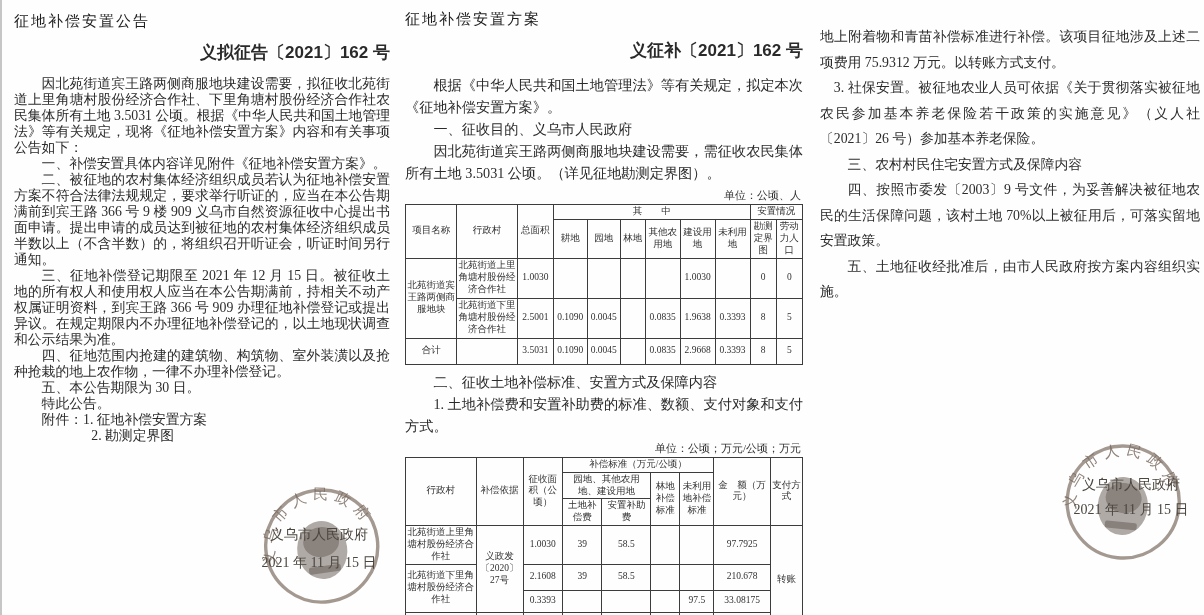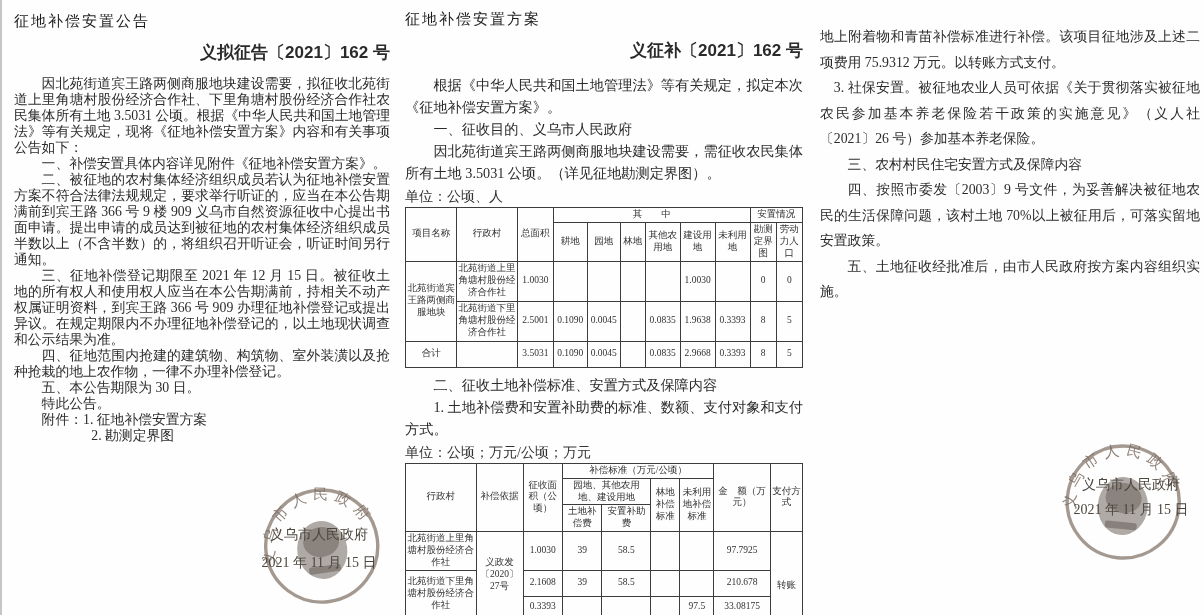--- a/index.html
+++ b/index.html
@@ -27,21 +27,21 @@
     margin:10px 0 12px 0;color:#2a2a2a;
   }
   .col-notice p{margin:0;font-size:13.8px;line-height:16px;text-align:justify;}
   .col-plan  p{margin:0;font-size:14.2px;line-height:22px;text-align:justify;}
   .col-plan2 p{margin:0;font-size:13.8px;line-height:25.5px;text-align:justify;}
   .i0{text-indent:0;}
   .i1{text-indent:1em;}
   .i2{text-indent:2em;}
   .i5{text-indent:5.6em;}
 
-  .unit-line{font-size:14px;margin:4px 2px 1px 0;color:#333;}
+  .unit-line{font-size:11px;text-align:right;margin:4px 2px 1px 0;color:#333;}
 
   table.doc-table{
     width:100%;border-collapse:collapse;table-layout:auto;
     font-size:9.5px;color:#303030;
   }
   table.doc-table th,table.doc-table td{
     border:1px solid #3c3c3c;padding:1px 1px;text-align:center;
     font-weight:normal;line-height:1.25;
   }
   table.doc-table .num{white-space:nowrap;}

